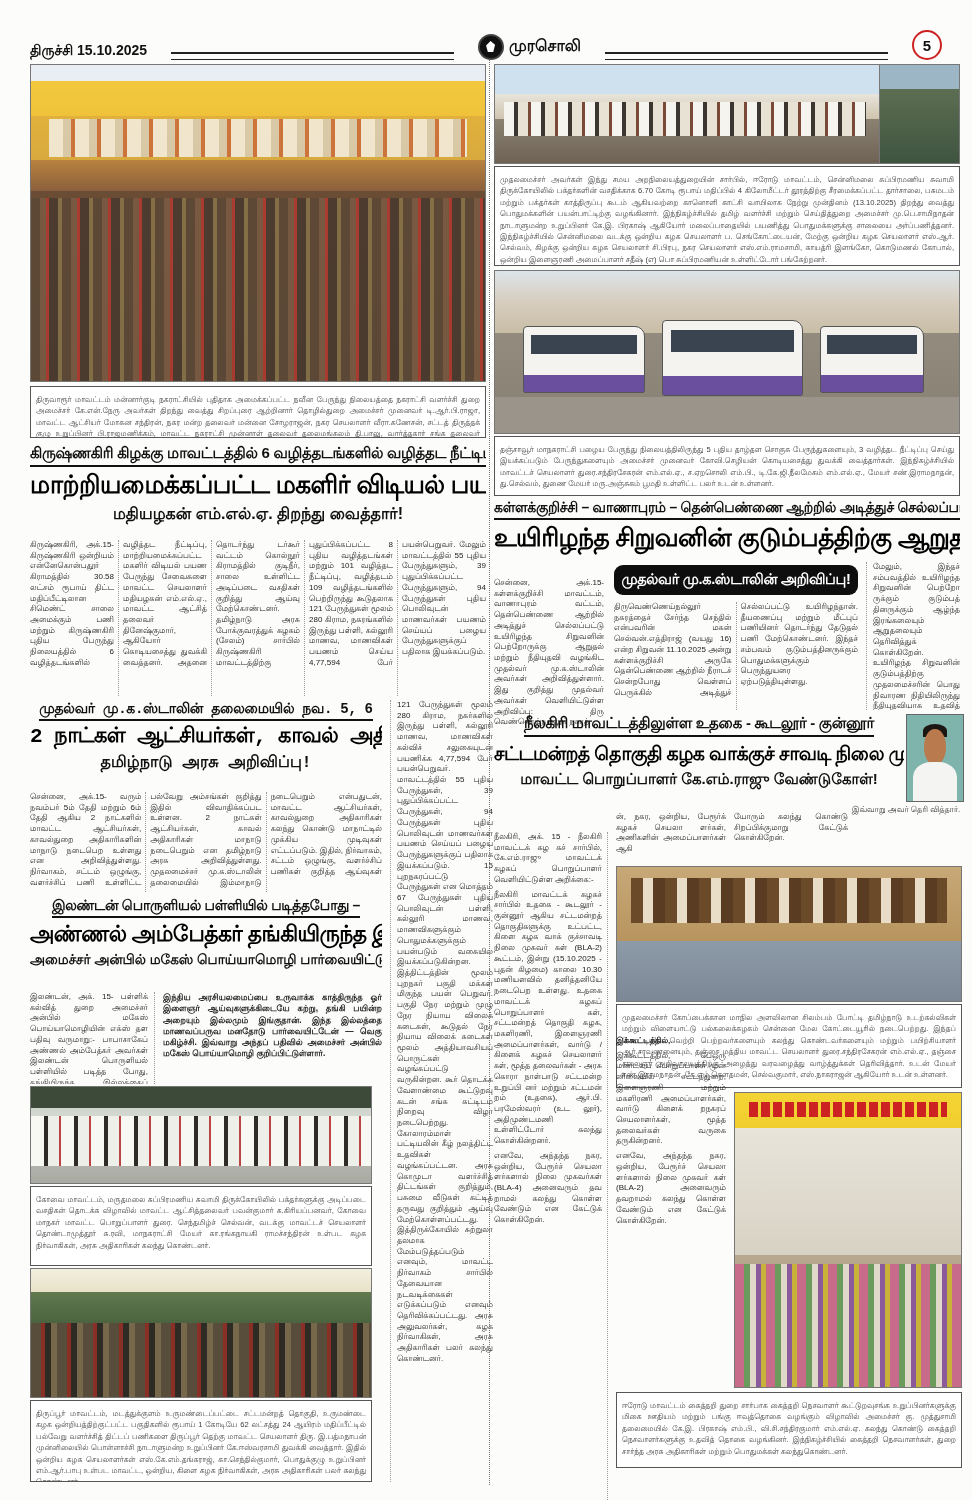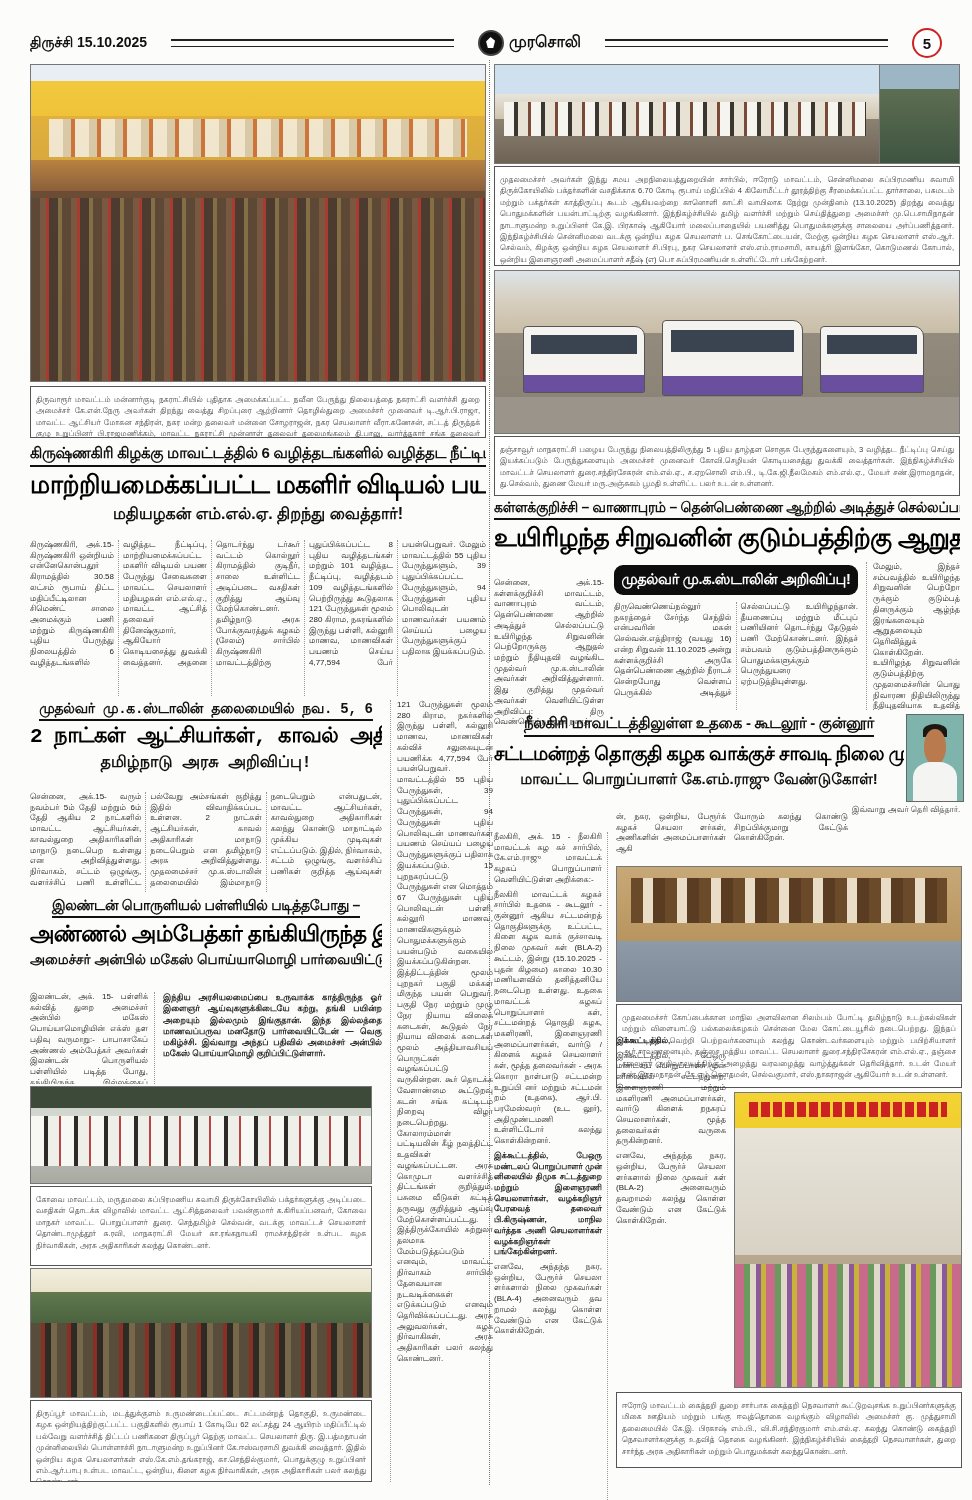--- a/index.html
+++ b/index.html
@@ -1,19 +1,19 @@
 <!DOCTYPE html>
 <html><head>
 <meta charset="utf-8">
 <style>
   html,body{margin:0;padding:0;background:#e8e8e4;}
   #page{position:relative;width:972px;height:1500px;background:#fcfcfa;margin:0 auto;
         font-family:"Liberation Sans","DejaVu Sans",sans-serif;color:#1c1c1c;overflow:hidden;}
   
-  #hdr{position:absolute;left:30px;top:26px;width:912px;height:34px;display:flex;align-items:center;gap:24px;}
+  #hdr{position:absolute;left:30px;top:26px;width:912px;height:34px;display:flex;align-items:flex-end;gap:24px;}
   .hdr-date{font-weight:bold;font-size:14px;color:#111;white-space:nowrap;}
   .rule{flex:1;height:5px;border-top:2px solid #222;border-bottom:1px solid #222;}
   .logo-wrap{display:flex;align-items:center;gap:5px;}
   .logo-circ{width:22px;height:22px;border-radius:50%;background:#111;border:2px solid #444;position:relative;}
   .logo-circ:after{content:"";position:absolute;left:6px;top:5px;width:9px;height:11px;background:#fff;
        clip-path:polygon(50% 0,100% 35%,80% 100%,20% 100%,0 40%);}
   .brand{font-weight:bold;font-size:16px;color:#111;}
   .pagenum{width:26px;height:26px;border-radius:50%;border:2.5px solid #c22;color:#111;font-weight:bold;
        font-size:15px;display:flex;align-items:center;justify-content:center;background:#fff;}
   
@@ -173,21 +173,20 @@
   <div class="abs portrait" style="left:906px;top:714px;width:56px;height:86px;">
     <div class="hair"></div>
       <div class="head"></div>
       <div class="shirt"></div>
   </div>
   <div class="abs" style="left:850px;top:804px;width:112px;height:34px;font-size:8px;line-height:1.4;text-align:center;color:#333;">இவ்வாறு அவர் தெரி வித்தார்.</div>
 
   <div class="abs bodytxt" style="left:494px;top:832px;width:114px;height:686px;border-right:1px dotted #999;padding-right:5px;box-sizing:border-box;">
     <p>நீலகிரி, அக். 15 - நீலகிரி மாவட்டக் கழ கச் சார்பில், கே.எம்.ராஜு மாவட்டக் கழகப் பொறுப்பாளர் வெளியிட்டுள்ள அறிக்கை:-</p>
     <p>நீலகிரி மாவட்டக் கழகச் சார்பில் உதகை - கூடலூர் - குன்னூர் ஆகிய சட்டமன்றத் தொகுதிகளுக்கு உட்பட்ட, கிளை கழக வாக் குச்சாவடி நிலை முகவர் கள் (BLA-2) கூட்டம், இன்று (15.10.2025 - புதன் கிழமை) காலை 10.30 மணியளவில் தனித்தனியே நடைபெற உள்ளது. உதகை மாவட்டக் கழகப் பொறுப்பாளர் கள், சட்டமன்றத் தொகுதி கழக, மகளிரணி, இளைஞரணி அமைப்பாளர்கள், வார்டு / கிளைக் கழகச் செயலாளர் கள், மூத்த தலைவர்கள் - அரசு கொரா நாள்பாடு சட்டமன்ற உறுப்பி னர் மற்றும் சட்டமன் றம் (உதகை), ஆர்.பி. பரமேஸ்வரர் (உட லூர்), அதிமுண்டமணி உள்ளிட்டோர் கலந்து கொள்கின்றனர்.</p>
-    <p class="boldpar">இக்கூட்டத்தில், பேஒரு மண்டலப் பொறுப்பாளர் முன் னிலையில் திமுக சட்டத்துறை மற்றும் இளைஞரணி செயலாளர்கள், வழக்கறிஞர் பேரவைத் தலைவர் பி.கிருஷ்ணன், மாநில வர்த்தக அணி செயலாளர்கள் வழக்கறிஞர்கள் பங்கேற்கின்றனர்.</p>
     <p>எனவே, அந்தந்த நகர, ஒன்றிய, பேரூர்ச் செயலா ளர்களால் நிலை முகவர்கள் (BLA-4) அனைவரும் தவ றாமல் கலந்து கொள்ள வேண்டும் என கேட்டுக் கொள்கிறேன்.</p>
   </div>
 
   <div class="abs bodytxt" style="left:616px;top:812px;width:110px;height:52px;">ன், நகர, ஒன்றிய, பேரூர்க் கழகச் செயலா ளர்கள், அணிகளின் அமைப்பாளர்கள் ஆகி</div>
   <div class="abs bodytxt" style="left:734px;top:812px;width:114px;height:52px;">யோரும் கலந்து கொண்டு சிறப்பிக்குமாறு கேட்டுக் கொள்கிறேன்.</div>
 
   <div class="abs photo ph-frames" style="left:616px;top:866px;width:346px;height:136px;">
     <div class="fr"></div>
   </div>
   <div class="abs cap" style="left:616px;top:1004px;width:346px;height:84px;">முதலமைச்சர் கோப்பைக்கான மாநில அளவிலான சிலம்பம் போட்டி தமிழ்நாடு உடற்கல்விகள் மற்றும் விளையாட்டு பல்கலைக்கழகம் சென்னை மேல கோட்டையூரில் நடைபெற்றது. இந்தப் போட்டியில் வெற்றி பெற்றவர்களையும் கலந்து கொண்டவர்களையும் மற்றும் பயிற்சியாளர் ஆர்.சரவணனையும், தஞ்சை மத்திய மாவட்ட செயலாளர் துரை.சந்திரசேகரன் எம்.எல்.ஏ., தஞ்சை கலைஞர் அறிவாலயத்திற்கு அழைத்து வரவழைத்து வாழ்த்துக்கள் தெரிவித்தார். உடன் மேயர் சண்.இராமநாதன், கே.எம்.கௌதமன், செல்வகுமார், எஸ்.நாகராஜன் ஆகியோர் உடன் உள்ளனர்.</div>

